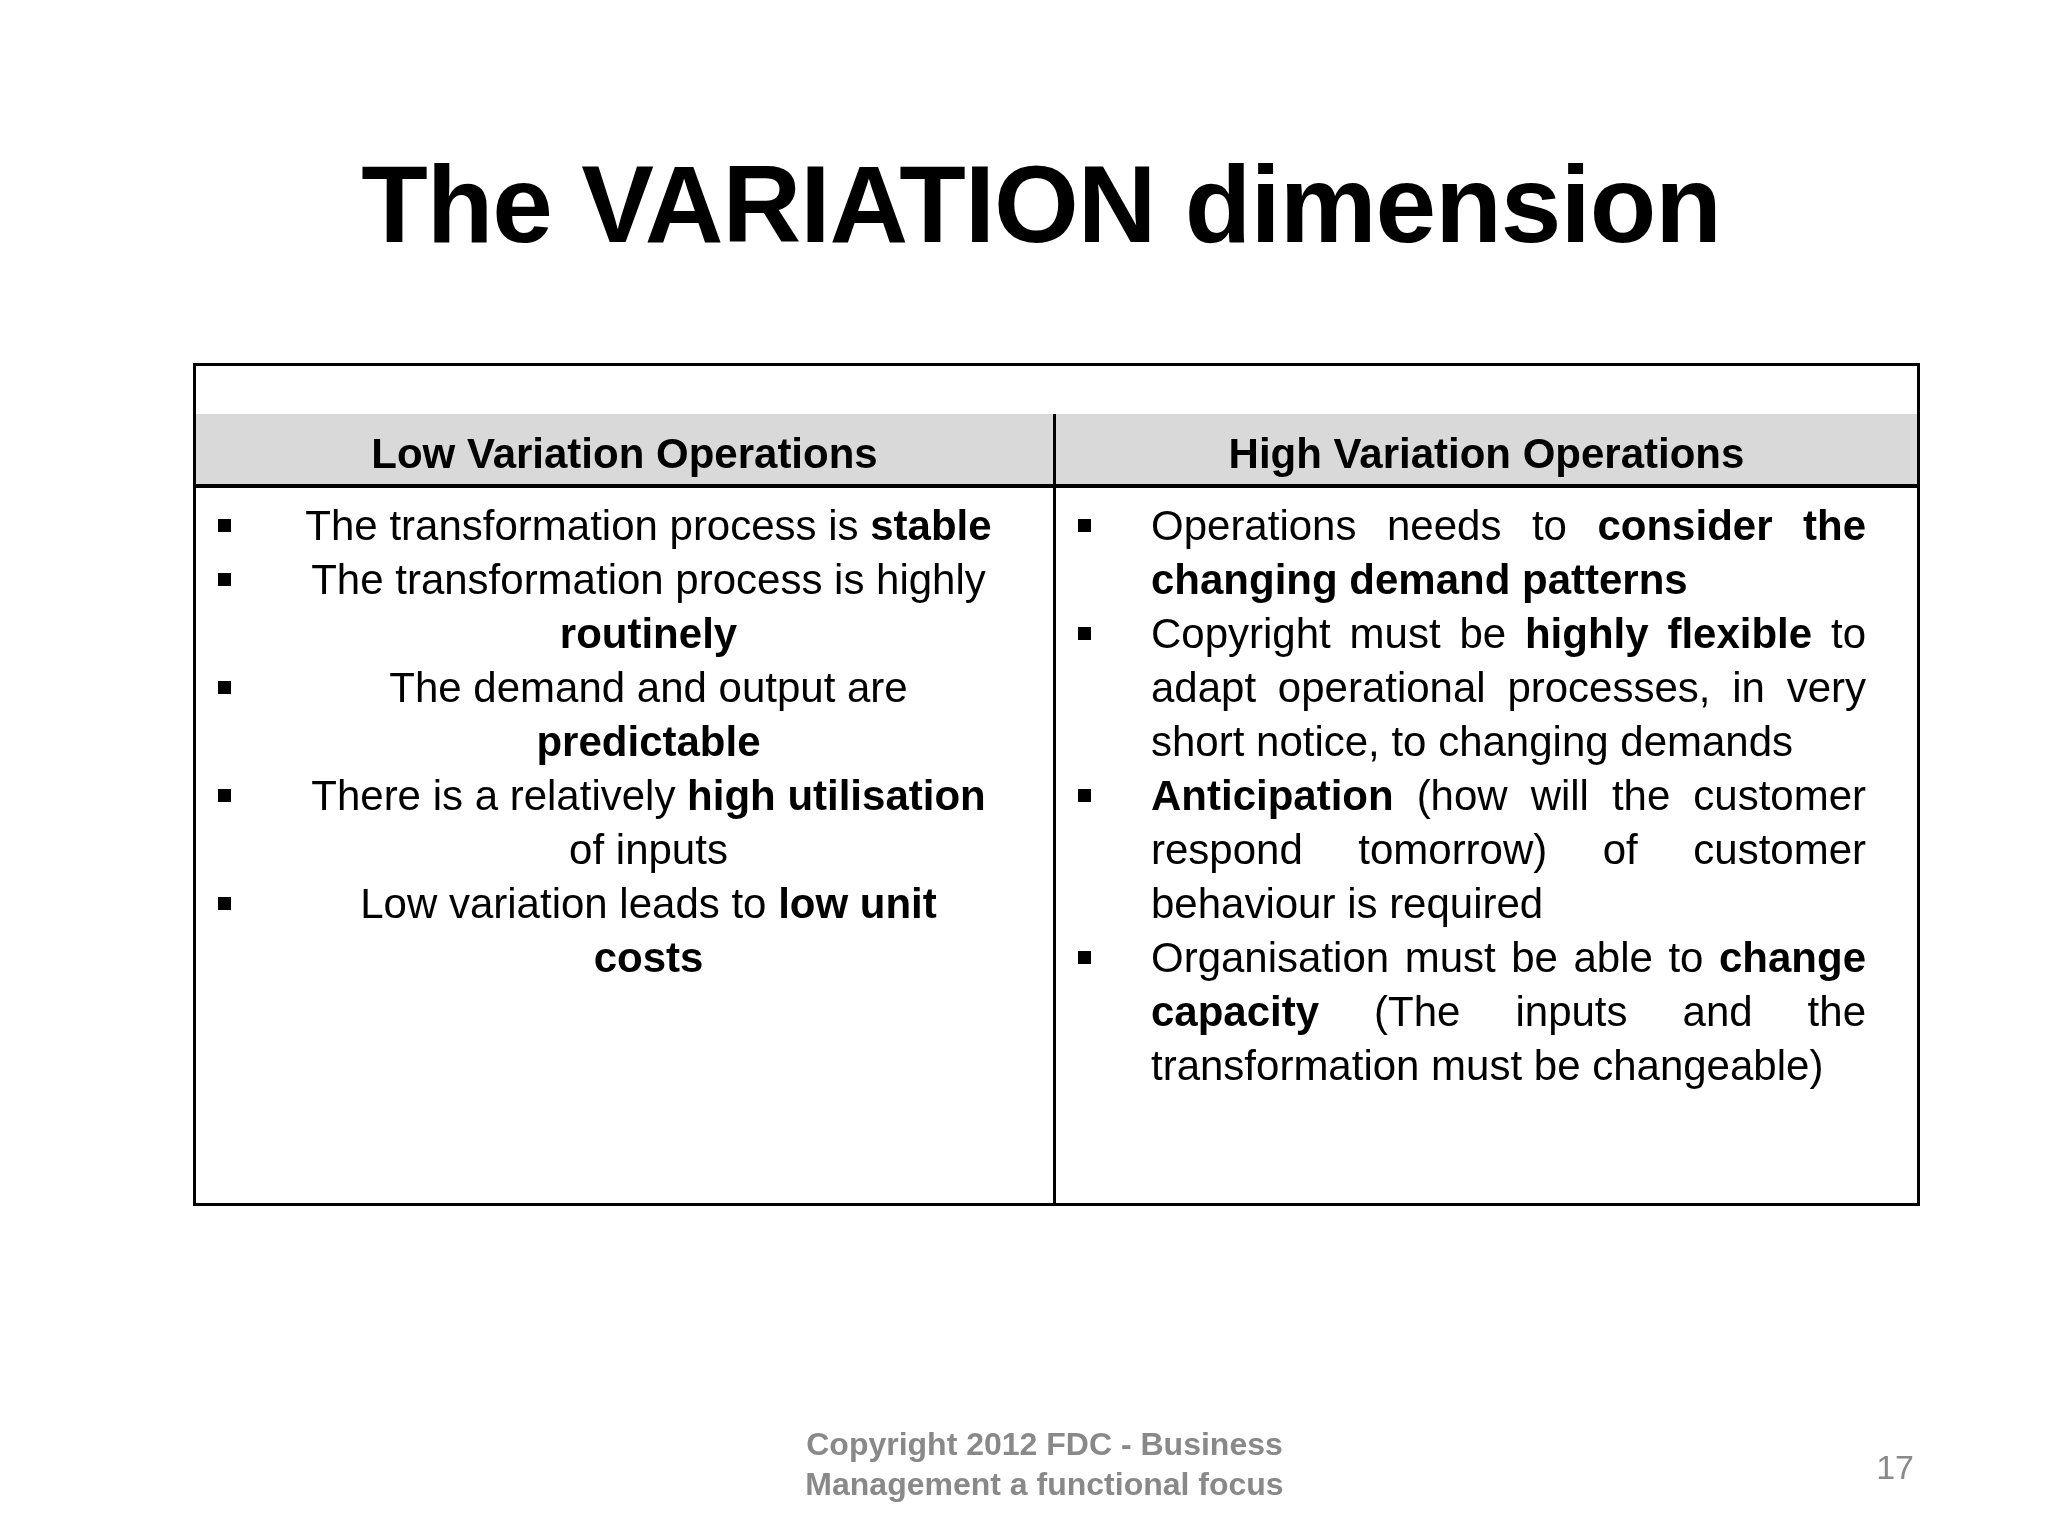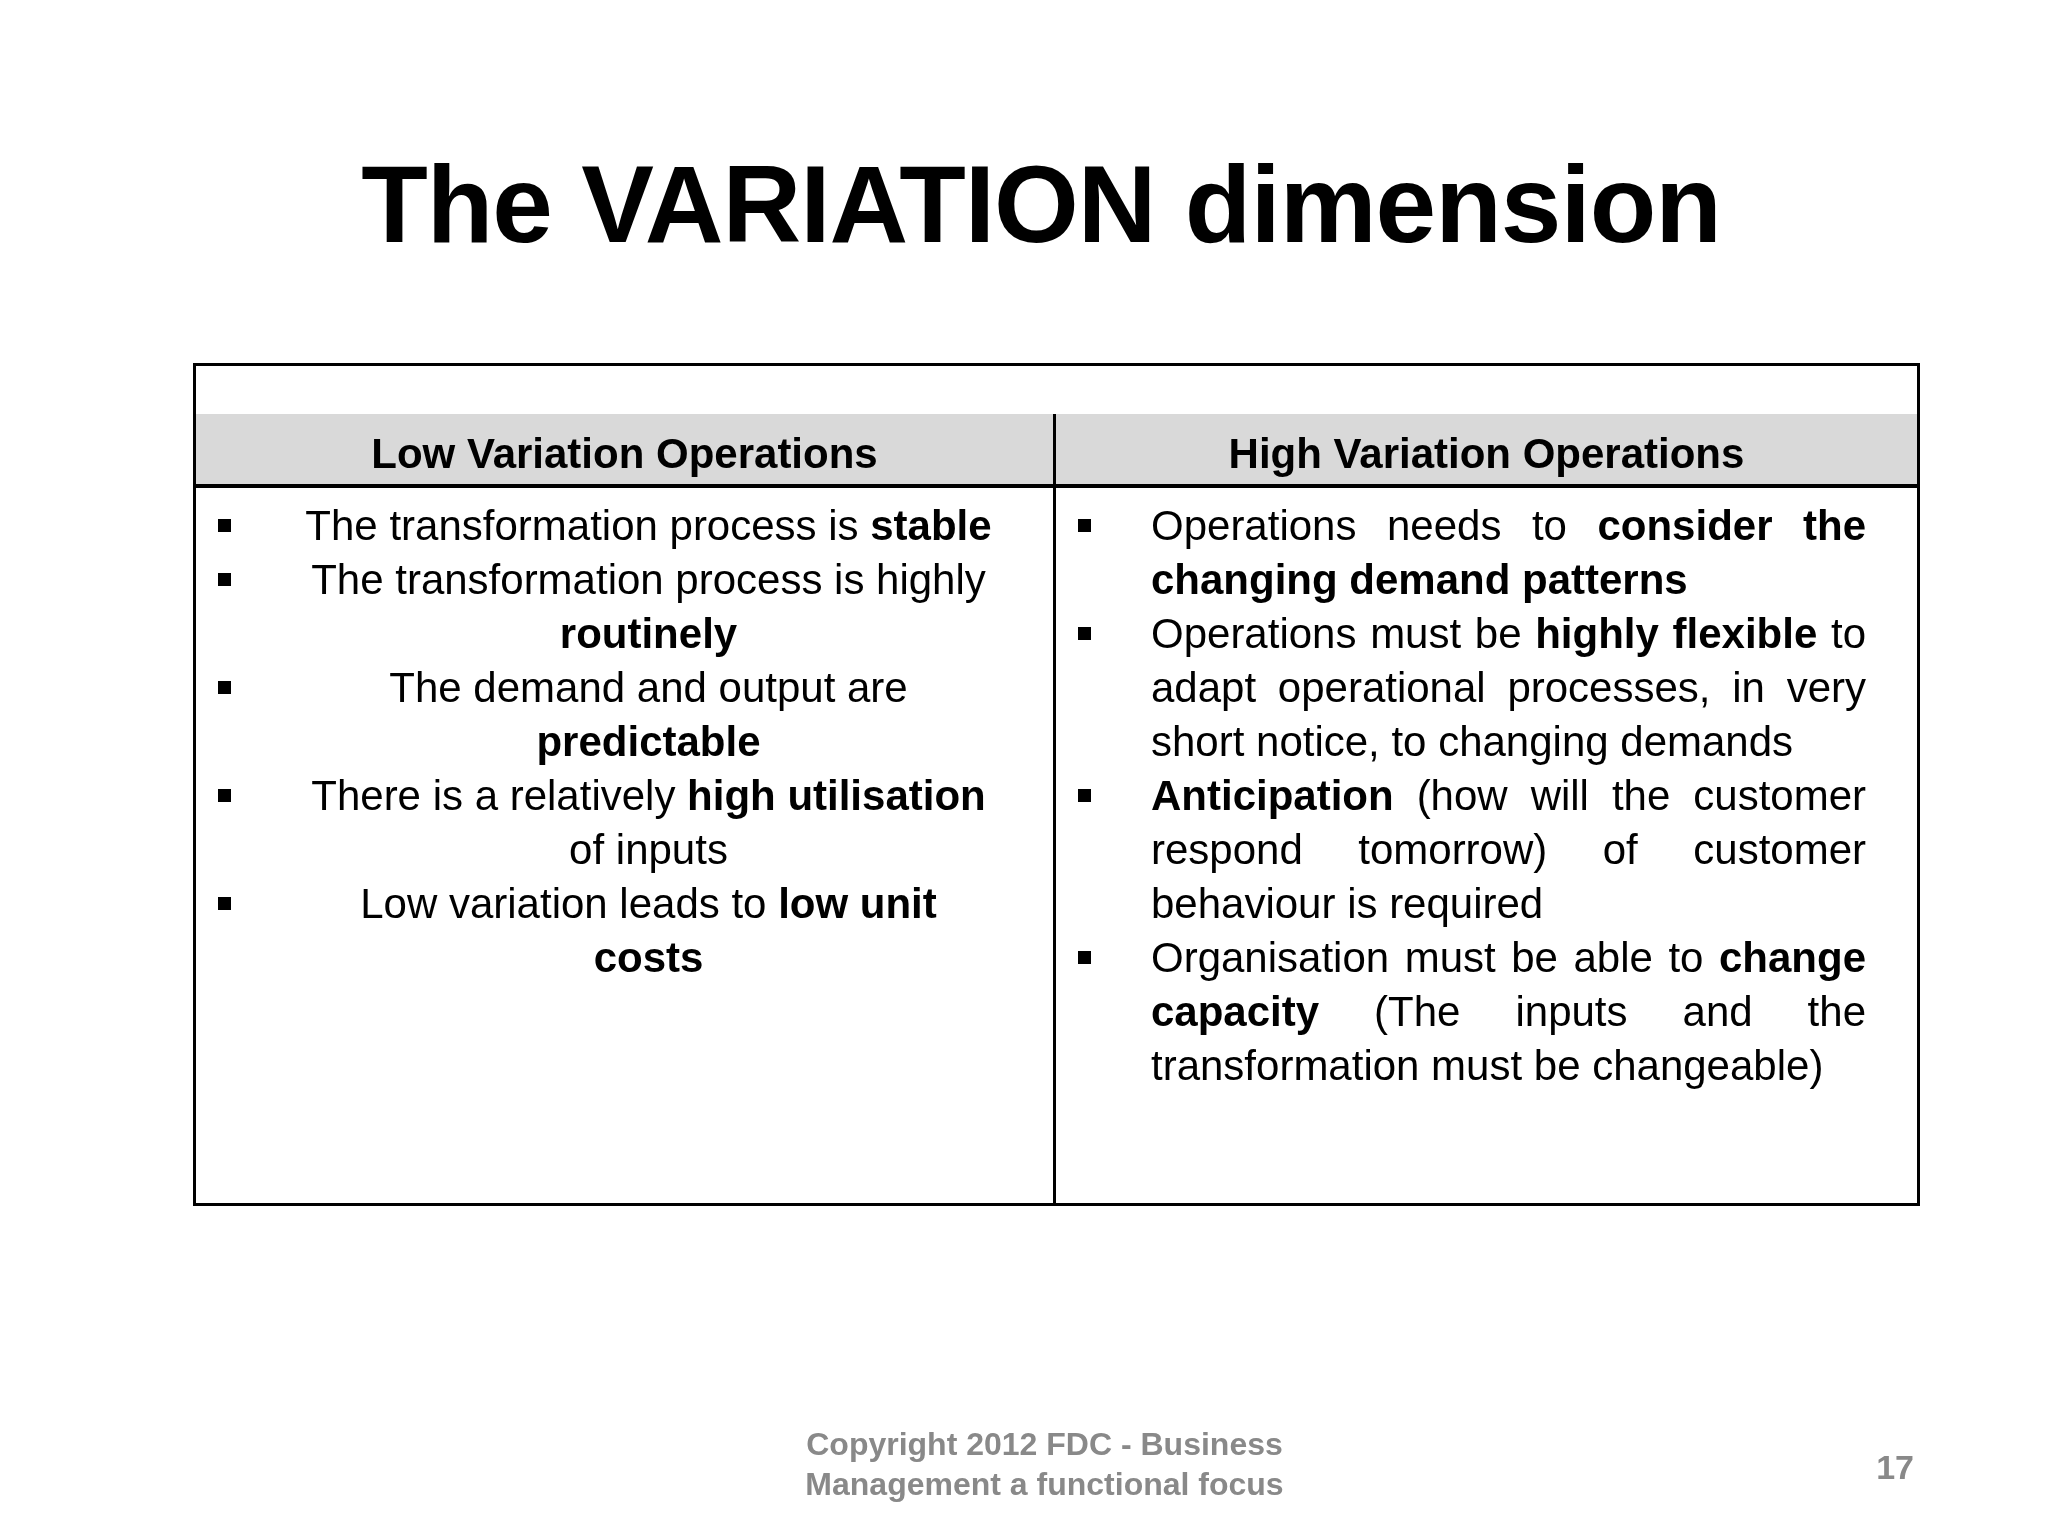--- a/index.html
+++ b/index.html
@@ -79,21 +79,21 @@
     text-align:center;
     font-weight:700;
     font-size:32px;
     line-height:40px;
     color:var(--footer-text);
     padding-left:41px;
   }
   .pagenum{
     position:absolute;
     top:1448px;right:134px;
-    font-weight:700;
+    font-weight:400;
     font-size:34px;
     color:var(--footer-text);
   }
 </style>
 </head>
 <body>
 
 <div class="slide">
 
   <h1 class="title">The VARIATION dimension</h1>
@@ -130,21 +130,21 @@
 costs</span></div>
           </div>
         </div>
       <div class="td td-right">
           <div class="bullet-item">
             <span class="bullet-marker"></span>
             <div class="bullet-text"><span>Operations needs to </span><span class="b">consider the changing demand patterns</span></div>
           </div>
           <div class="bullet-item">
             <span class="bullet-marker"></span>
-            <div class="bullet-text"><span>Operations must be </span><span class="b">highly flexible</span><span> to adapt operational processes, in very short notice, to changing demands</span></div>
+            <div class="bullet-text"><span>Copyright must be </span><span class="b">highly flexible</span><span> to adapt operational processes, in very short notice, to changing demands</span></div>
           </div>
           <div class="bullet-item">
             <span class="bullet-marker"></span>
             <div class="bullet-text"><span class="b">Anticipation</span><span> (how will the customer respond tomorrow) of customer behaviour is required</span></div>
           </div>
           <div class="bullet-item">
             <span class="bullet-marker"></span>
             <div class="bullet-text"><span>Organisation must be able to </span><span class="b">change capacity</span><span> (The inputs and the transformation must be changeable)</span></div>
           </div>
         </div>

